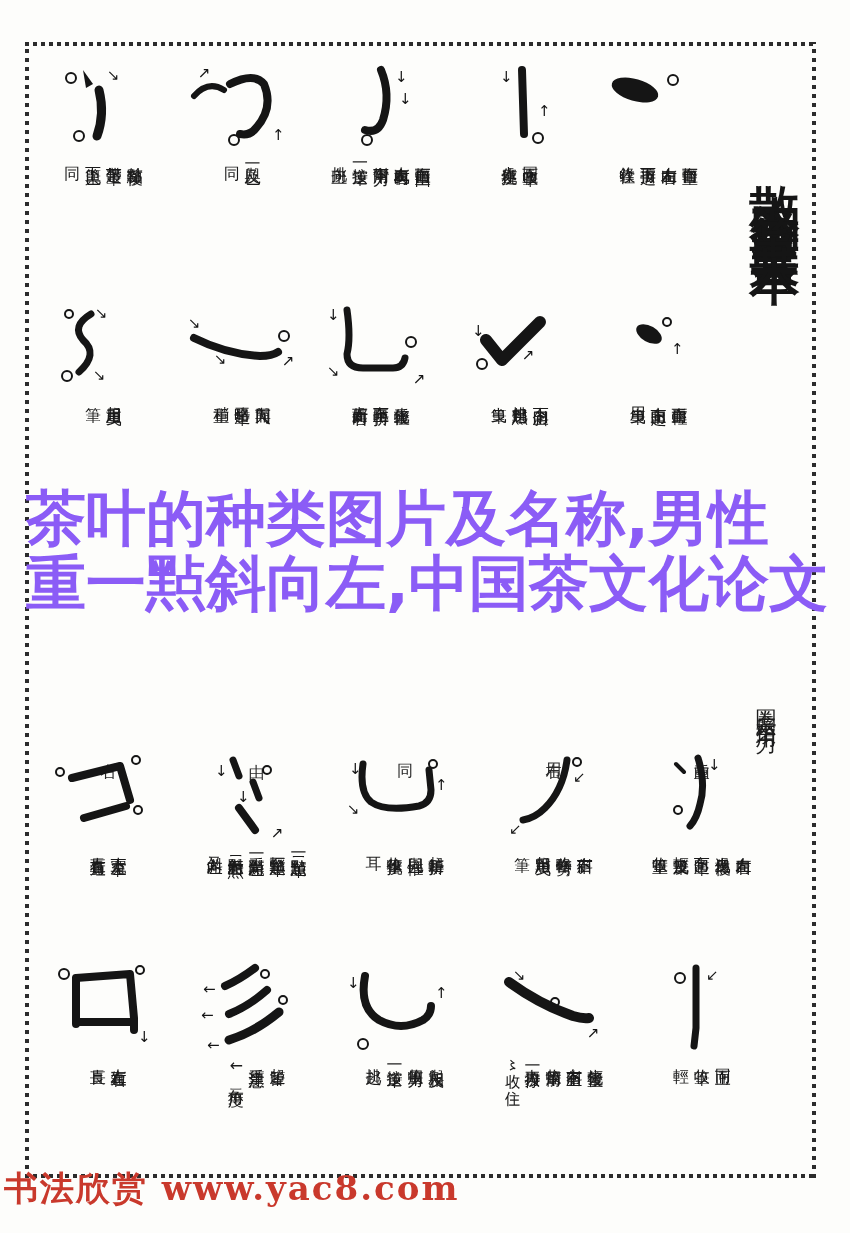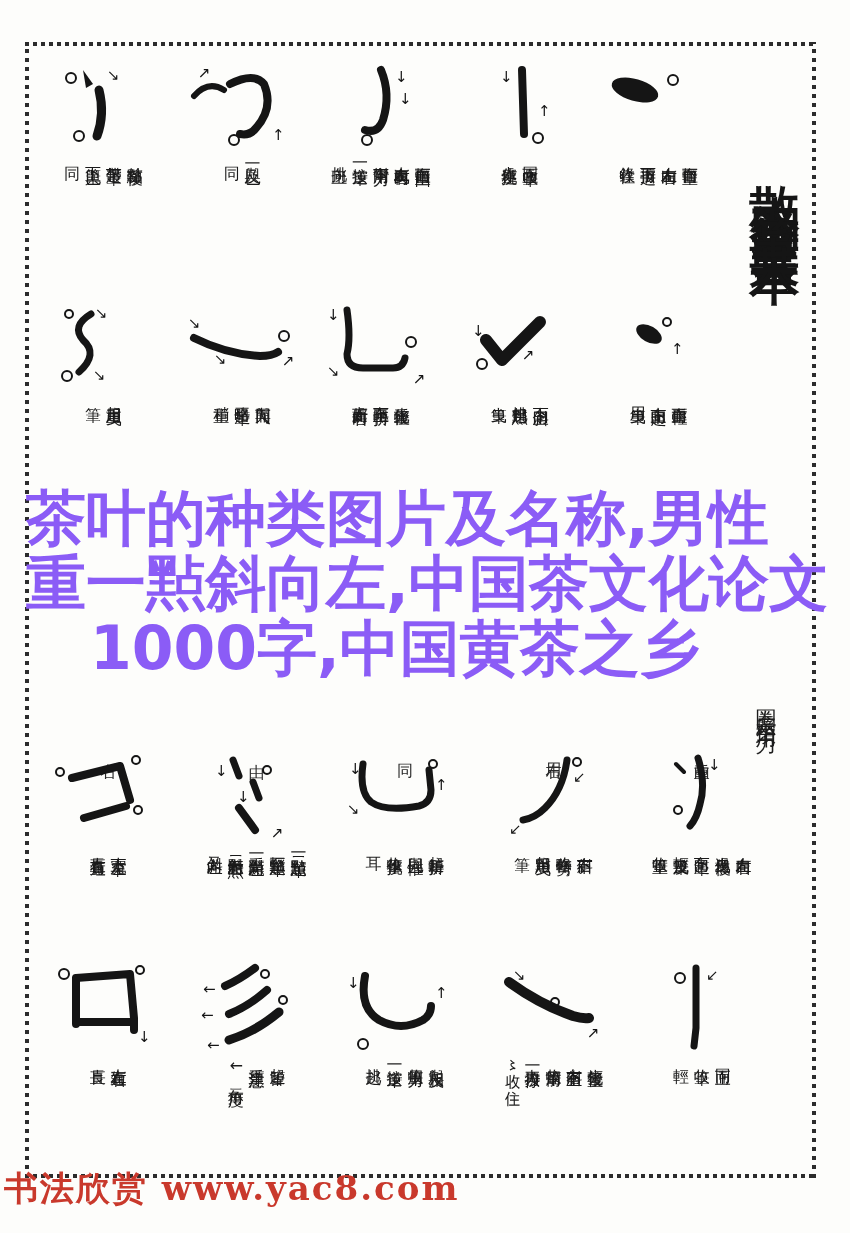--- a/index.html
+++ b/index.html
@@ -382,18 +382,17 @@
             <div class="acol">收筆</div>
             <div class="acol">輕</div>
           </div>
         </div>
       </div>
     </div>
 
   <div class="overlay" style="color: #8b5cf6;">
     <div class="ov-line">茶叶的种类图片及名称,男性</div>
     <div class="ov-line">重一㸃斜向左,中国茶文化论文</div>
-    <div class="ov-line ov-indent">1000字,中国黄茶之乡</div>
   </div>
 
   <div class="watermark" style="color: rgb(201, 57, 44); text-align: center;">书法欣赏 www.yac8.com</div>
 
 </div>
 
 </body></html>

